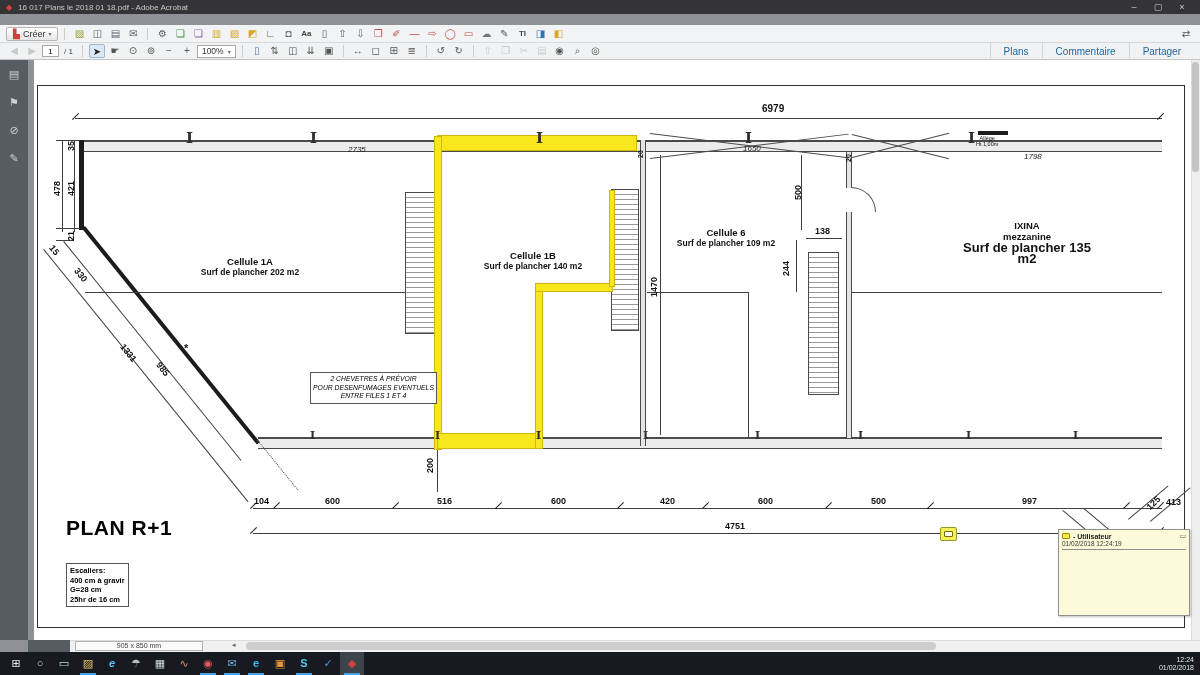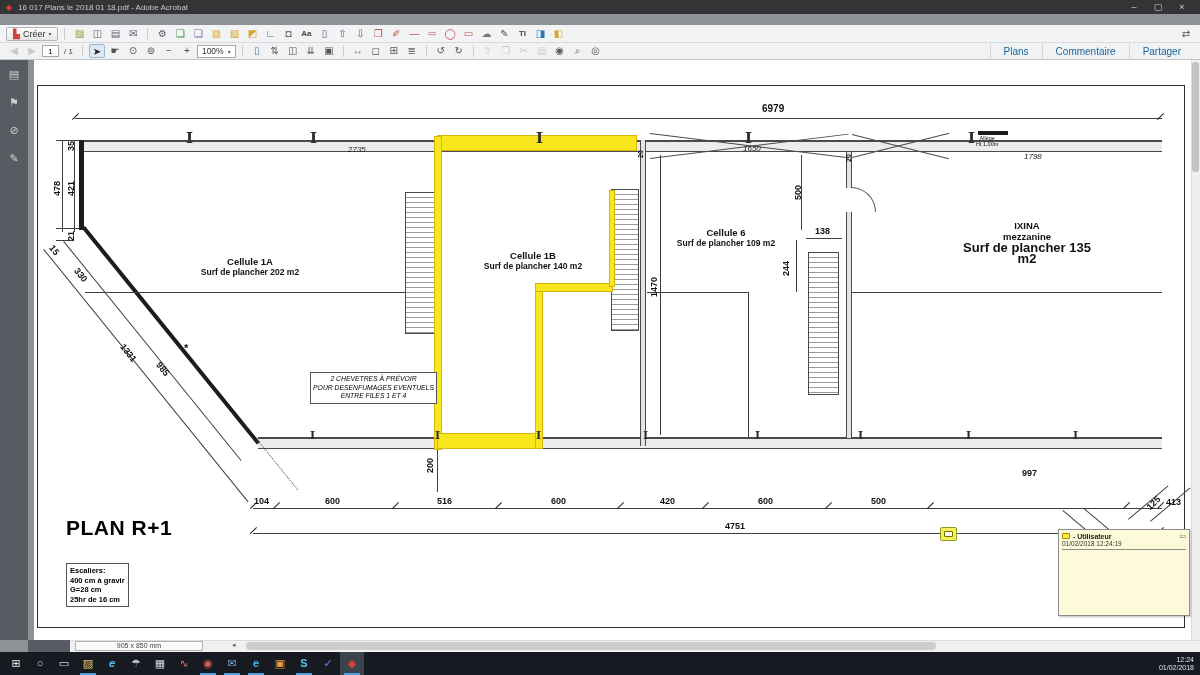--- a/index.html
+++ b/index.html
@@ -311,21 +311,21 @@
     <div class="tick" style="left:926px;top:505px"></div>
     <div class="tick" style="left:1122px;top:505px"></div>
     <div class="tick" style="left:1156px;top:505px"></div>
     <span class="dimb" style="left:254px;top:496px">104</span>
     <span class="dimb" style="left:325px;top:496px">600</span>
     <span class="dimb" style="left:437px;top:496px">516</span>
     <span class="dimb" style="left:551px;top:496px">600</span>
     <span class="dimb" style="left:660px;top:496px">420</span>
     <span class="dimb" style="left:758px;top:496px">600</span>
     <span class="dimb" style="left:871px;top:496px">500</span>
-    <span class="dimb" style="left:1022px;top:468px">997</span>
+    <span class="dimb" style="left:1022px;top:496px">997</span>
     <span class="dimb" style="left:1146px;top:498px;transform:rotate(-45deg)">125</span>
     <span class="dimb" style="left:1166px;top:497px">413</span>
     <div class="hl" style="left:253px;top:533px;width:909px"></div>
     <div class="tick" style="left:249px;top:530px"></div>
     <div class="tick" style="left:1156px;top:530px"></div>
     <span class="dimb" style="left:725px;top:521px">4751</span>
 
     <div class="hl rot" style="left:1128px;top:519px;width:52px;transform:rotate(-40deg)"></div>
     <div class="hl rot" style="left:1150px;top:521px;width:52px;transform:rotate(-40deg)"></div>
     <div class="hl rot" style="left:1063px;top:510px;width:44px;transform:rotate(40deg)"></div>

